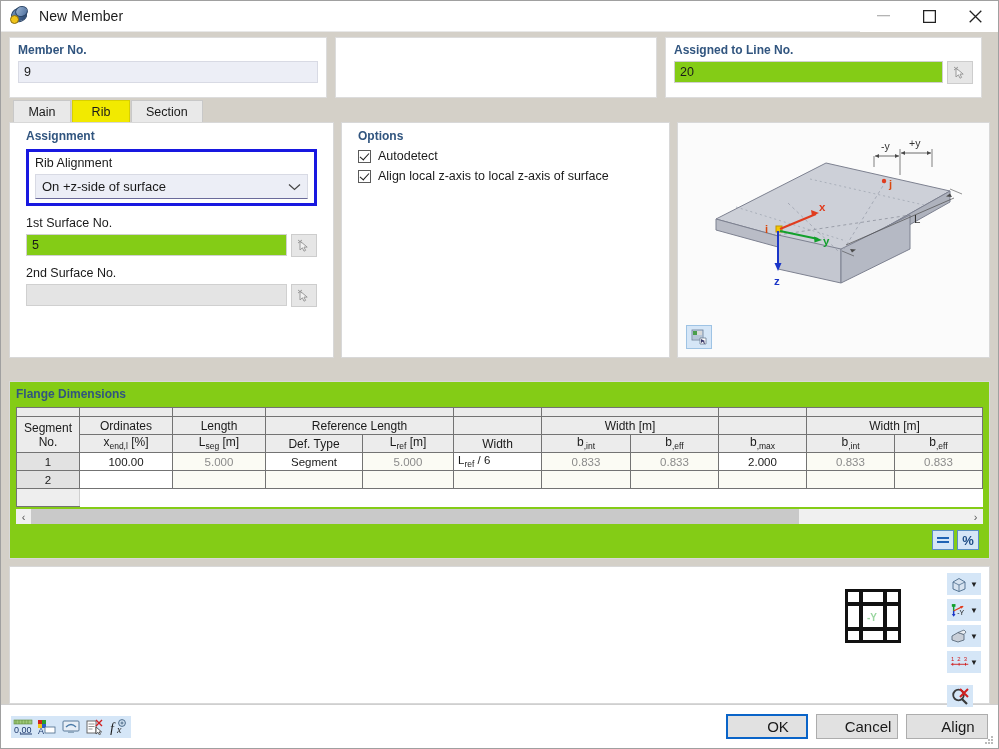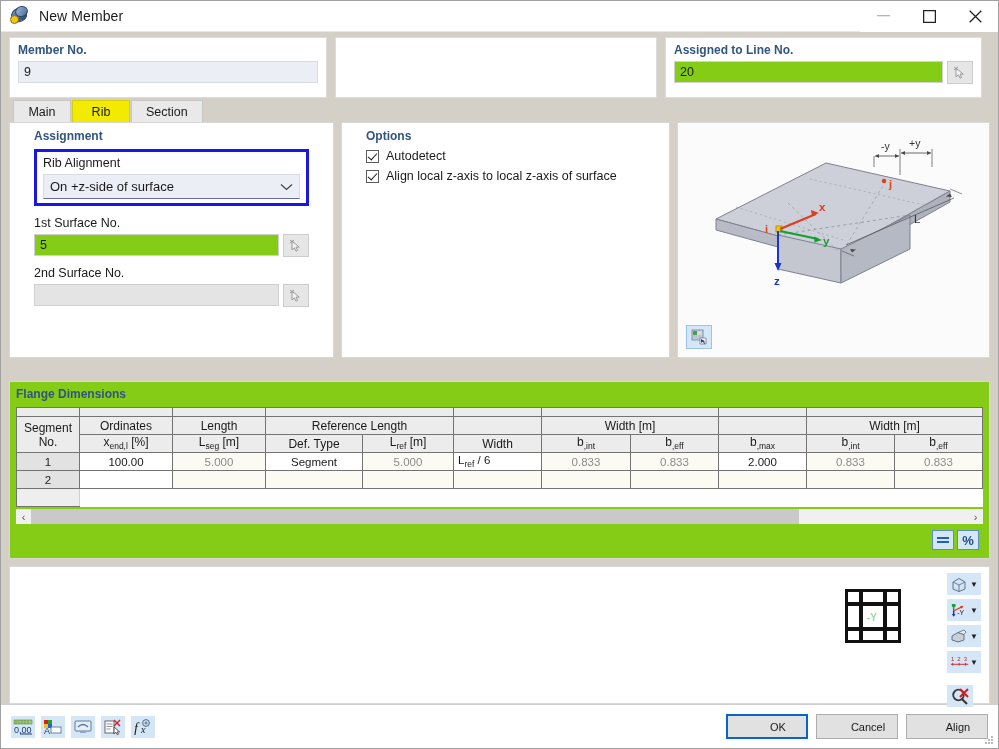--- a/index.html
+++ b/index.html
@@ -132,21 +132,21 @@
     display: flex; flex-direction: column;
     min-height: 0;
   }
   .row-panels {
     display: flex; gap: 7px;
     height: 236px; flex: none;
   }
   .panel {
     background: #ffffff;
     border: 1px solid #d8d8d8;
-    padding: 6px 24px;
+    padding: 6px 16px;
     position: relative;
   }
   .panel-title {
     color: #31557f; font-weight: bold; font-size: 12px;
     margin-bottom: 6px;
   }
   .p-assign { width: 325px; }
   .p-options { flex: 1; }
   .p-preview { width: 313px; padding: 0; background: #ffffff; }
 
@@ -287,31 +287,31 @@
 
   
   .footer {
     flex: none;
     height: 44px;
     background: #ffffff;
     border-top: 1px solid #cfcfcf;
     display: flex; align-items: center;
     padding: 0 10px;
   }
-  .footer-icons { display: flex; gap: 6px; }
+  .footer-icons { display: flex; }
   .ficon {
     width: 24px; height: 22px;
     background: #d5e6f7; border: 1px solid #d5e6f7;
     display: flex; align-items: center; justify-content: center;
   }
   .footer-buttons { margin-left: auto; display: flex; gap: 8px; }
   .btn {
     width: 82px; height: 25px;
     background: #e1e1e1; border: 1px solid #adadad;
-    font-size: 11px; color: #1a1a1a;
+    font-size: 15px; color: #1a1a1a;
     display: flex; align-items: center; justify-content: center; padding-left: 22px;
   }
   .btn.primary { border: 2px solid #0a64c8; }
   .resizer {
     position: absolute; right: 3px; bottom: 2px;
     width: 12px; height: 12px;
   }
 </style>
 </head>
 <body>

